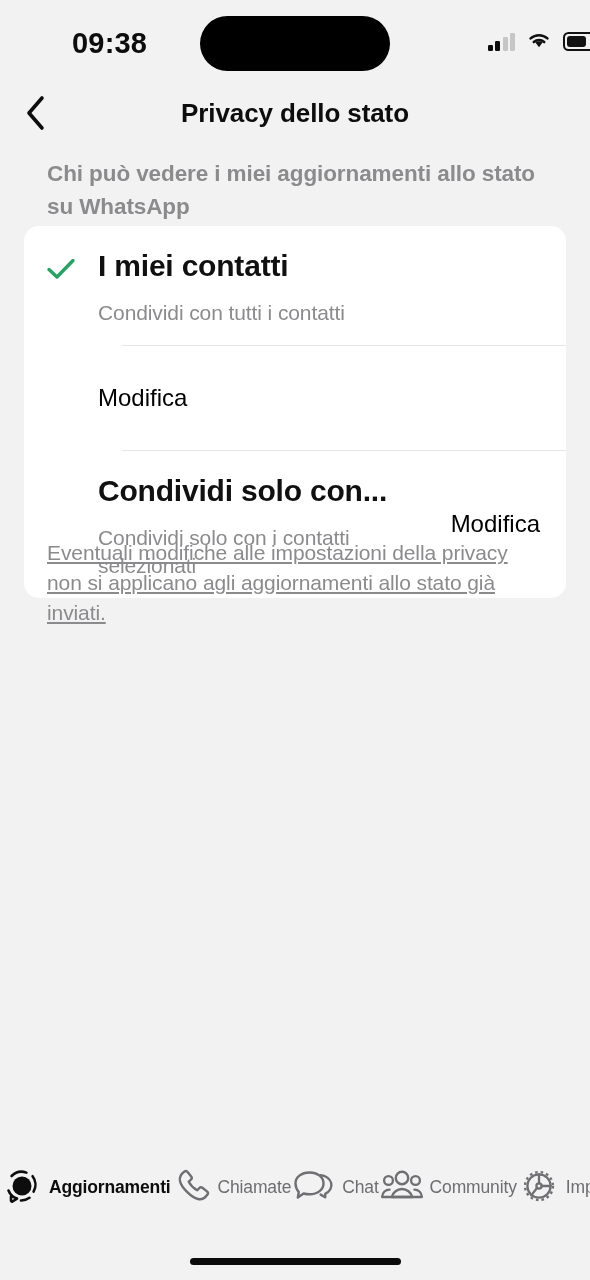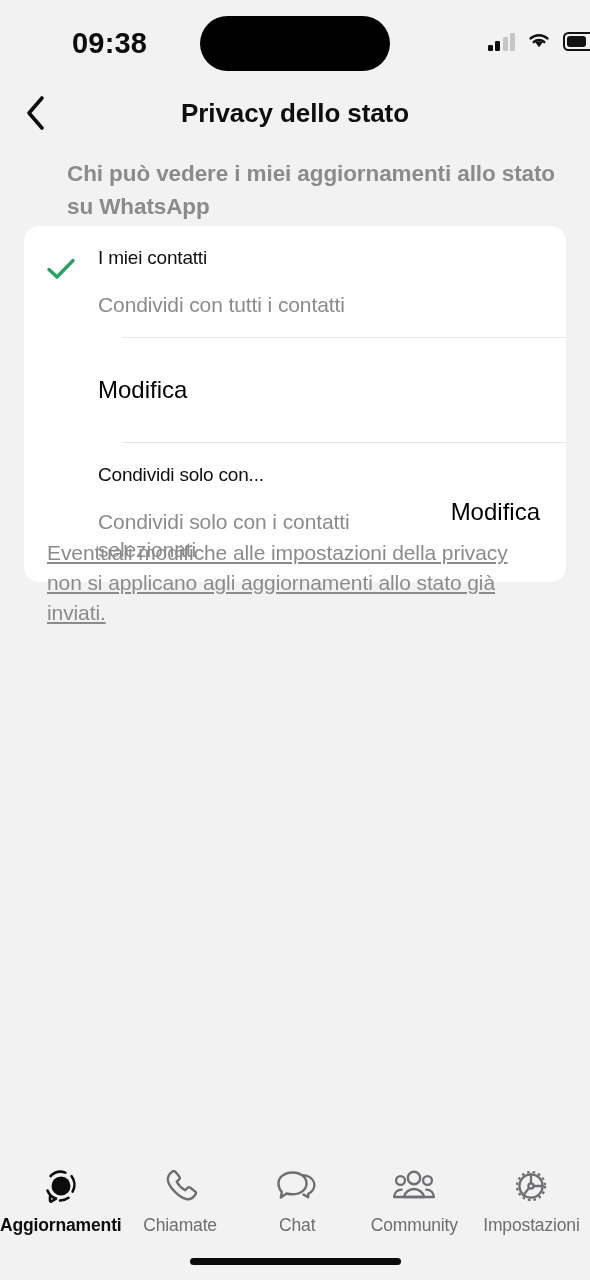--- a/index.html
+++ b/index.html
@@ -112,21 +112,20 @@
   
   .section-head {
     position: absolute;
     left: 47px; top: 157px;
     width: 500px;
     font-size: 22.5px;
     line-height: 33px;
     color: #8b8b8e;
     font-weight: 600;
     letter-spacing: -0.1px;
-    margin-left: 20px;
   }
 
   
   .card {
     position: absolute;
     left: 24px; top: 226px;
     width: 542px;
     background: #ffffff;
     border-radius: 15px;
     overflow: hidden;
@@ -145,25 +144,26 @@
     align-items: center;
     justify-content: center;
     padding-top: 14px;
   }
   .opt-body {
     flex: 1 1 auto;
     padding-right: 12px;
     min-width: 0;
   }
   .opt-title {
-    font-size: 19px;
+    font-size: 30px;
     line-height: 30px;
     color: #101010;
-    font-weight: 400;
+    font-weight: 700;
     letter-spacing: -0.2px;
+    margin-top: 8px;
   }
   .opt-sub {
     font-size: 21px;
     line-height: 28.5px;
     color: #8b8b8e;
     font-weight: 400;
     margin-top: 18px;
     letter-spacing: -0.1px;
   }
   .opt-action {
@@ -202,21 +202,21 @@
     width: 590px; height: 130px;
     background: #f2f2f2;
     display: flex;
     align-items: flex-start;
     padding-top: 14px;
     box-sizing: border-box;
   }
   .tab {
     flex: 1 1 0;
     display: flex;
-    flex-direction: column;
+    flex-direction: row;
     align-items: center;
     gap: 5px;
     cursor: pointer;
   }
   .tab-ico {
     height: 46px;
     display: flex;
     align-items: center;
     justify-content: center;
   }

